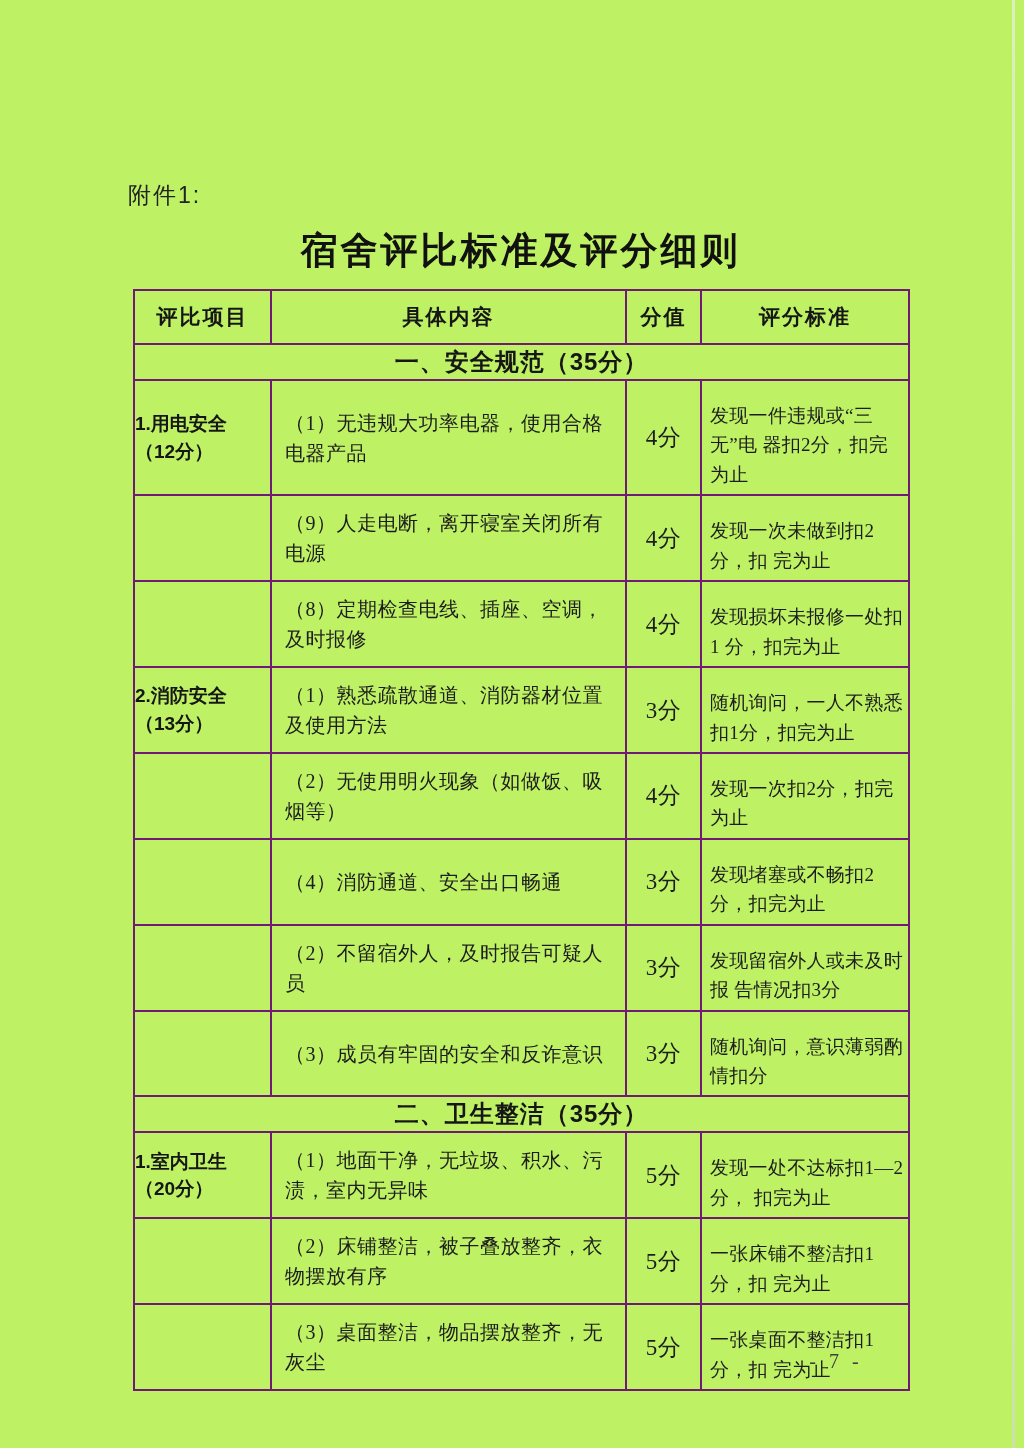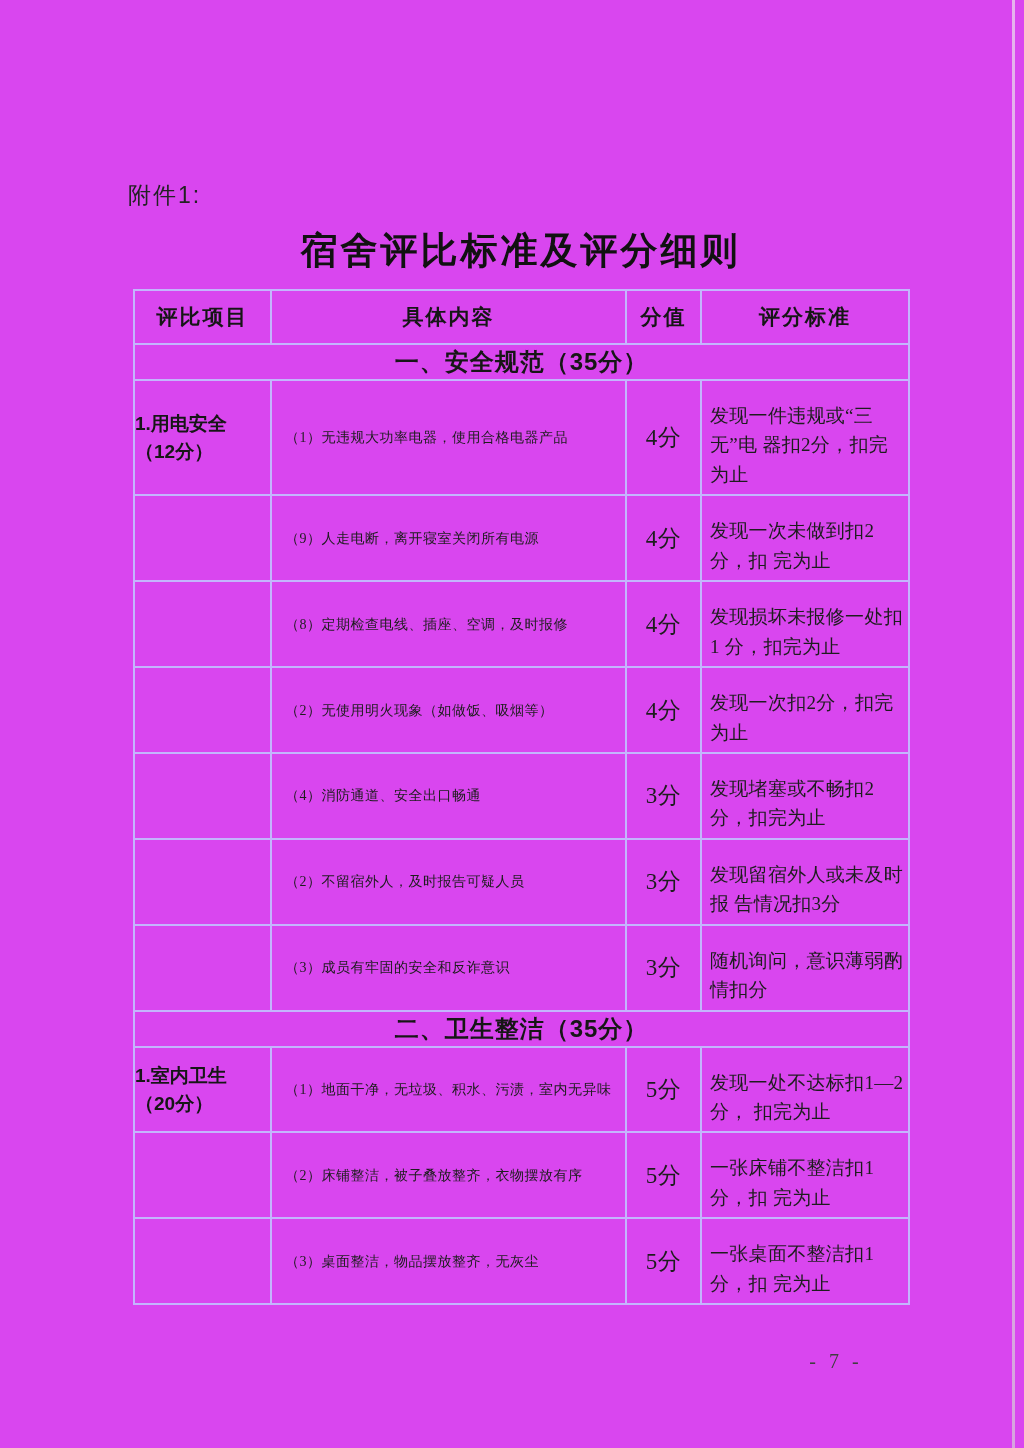--- a/index.html
+++ b/index.html
@@ -4,42 +4,42 @@
 <style>
   * { margin:0; padding:0; box-sizing:border-box; }
   html,body { width:1024px; height:1448px; }
   body {
     background:#fdfdfc;
     font-family:"Liberation Serif", serif;
     color:#1d1d1d;
     position:relative;
     overflow:hidden;
   }
-  .page { position:absolute; inset:0; background:#d946ef; }
+  .page { position:absolute; inset:0; background:#bef264; }
   .scan-edge {
     position:absolute; top:0; right:9px; width:3px; height:100%;
     background:linear-gradient(#ededed, #d6d6d6); opacity:.65;
   }
   .attachment {
     position:absolute; left:128px; top:180px;
     font-family:"Liberation Sans", sans-serif;
     font-size:23px; letter-spacing:2px; color:#222;
   }
   .title {
     position:absolute; left:133px; top:226px; width:775px;
     text-align:center;
     font-family:"Liberation Serif", serif;
     font-weight:bold; font-size:37px; letter-spacing:3px; color:#111;
   }
   table.rubric {
     position:absolute; left:133px; top:289px; width:775px;
     border-collapse:collapse; table-layout:fixed;
   }
   .rubric th, .rubric td {
-    border:2px solid #c4b5fd;
+    border:2px solid #701a75;
     vertical-align:middle;
   }
   .rubric thead th {
     height:54px;
     font-family:"Liberation Sans", sans-serif;
     font-size:21px; font-weight:700; letter-spacing:2px;
     text-align:center; color:#161616;
   }
   .section-row td {
     height:36px; text-align:center;
@@ -47,21 +47,21 @@
     font-weight:700; font-size:24px; letter-spacing:1px; color:#161616;
   }
   .data-row { height:67px; }
   .col-item {
     font-family:"Liberation Sans", sans-serif;
     font-weight:700; font-size:19px; line-height:1.45;
     white-space:pre-line; color:#161616;
   }
   .col-content {
     padding:5px 8px 5px 13px;
-    font-size:14px; line-height:1.5; letter-spacing:.5px;
+    font-size:20px; line-height:1.5; letter-spacing:.5px;
   }
   .col-score {
     text-align:center; font-size:23px; letter-spacing:.5px;
   }
   .col-standard {
     padding:20px 4px 5px 8px;
     font-size:19px; line-height:1.55; letter-spacing:.3px;
   }
   .page-number {
     position:absolute; top:1350px; left:786px; width:100px;
@@ -110,20 +110,27 @@
           <td class="col-score">4分</td>
           <td class="col-standard">发现一次未做到扣2分，扣 完为止</td>
         </tr>
         <tr class="data-row">
           <td class="col-item"></td>
           <td class="col-content">（8）定期检查电线、插座、空调，及时报修</td>
           <td class="col-score">4分</td>
           <td class="col-standard">发现损坏未报修一处扣1 分，扣完为止</td>
         </tr>
         <tr class="data-row">
+          <td class="col-item">2.消防安全
+（13分）</td>
+          <td class="col-content">（1）熟悉疏散通道、消防器材位置及使用方法</td>
+          <td class="col-score">3分</td>
+          <td class="col-standard">随机询问，一人不熟悉扣1分，扣完为止</td>
+        </tr>
+        <tr class="data-row">
           <td class="col-item"></td>
           <td class="col-content">（2）无使用明火现象（如做饭、吸烟等）</td>
           <td class="col-score">4分</td>
           <td class="col-standard">发现一次扣2分，扣完为止</td>
         </tr>
         <tr class="data-row">
           <td class="col-item"></td>
           <td class="col-content">（4）消防通道、安全出口畅通</td>
           <td class="col-score">3分</td>
           <td class="col-standard">发现堵塞或不畅扣2分，扣完为止</td>

